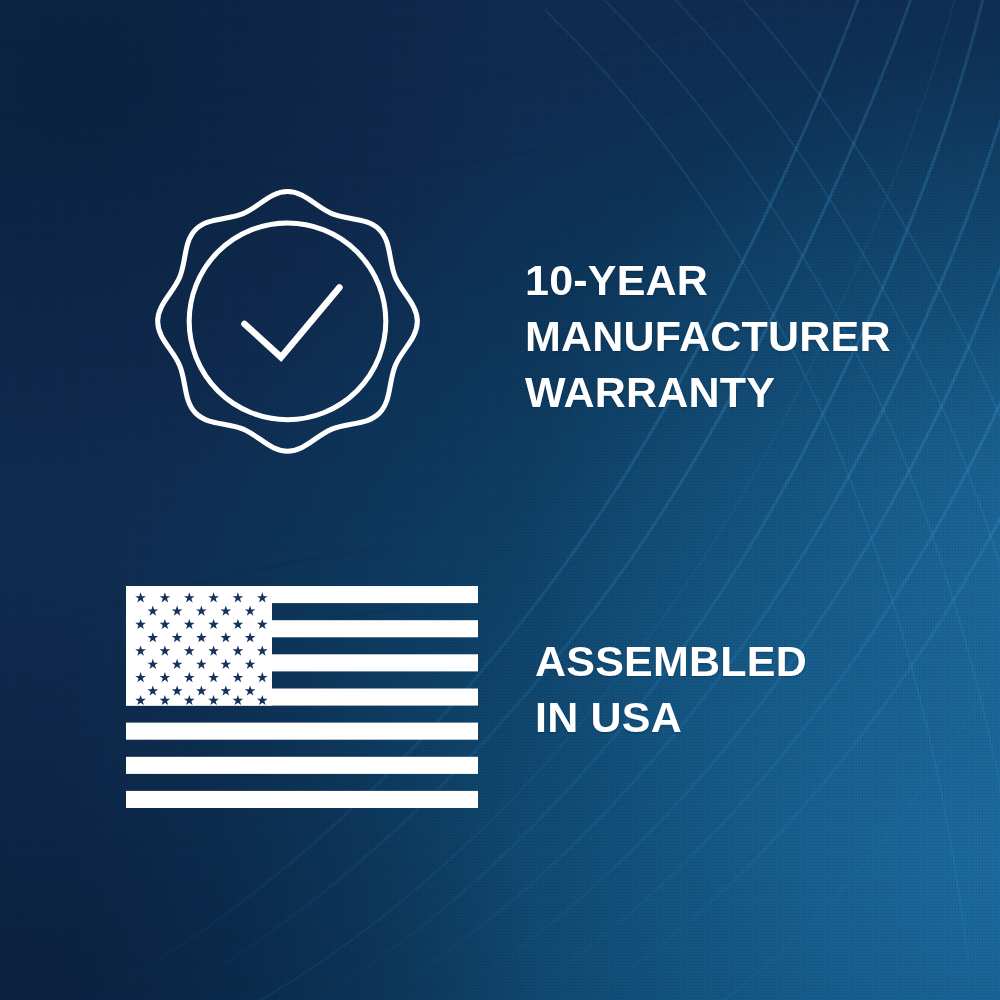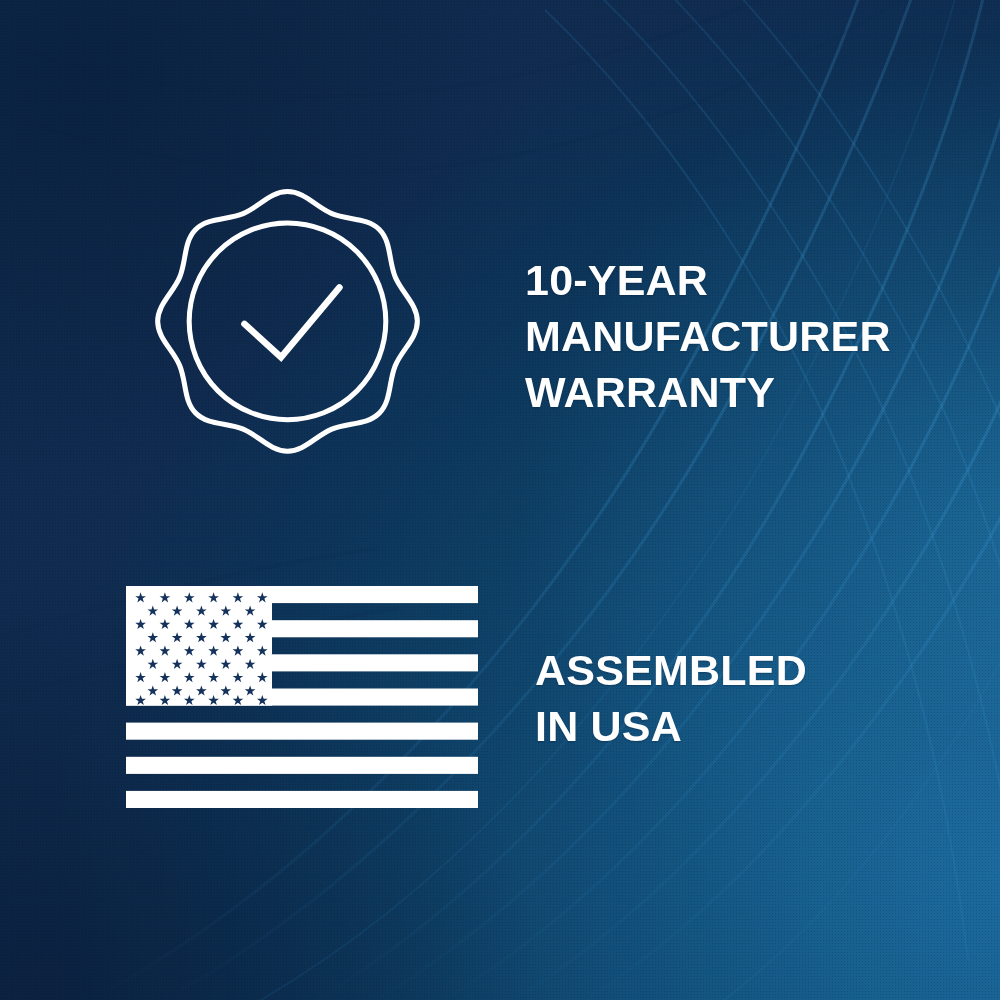--- a/index.html
+++ b/index.html
@@ -117,21 +117,21 @@
     position: absolute;
     left: 525px;
     top: 83px;
     font-size: 43px;
     width: 430px;
   }
 
   .headline-usa {
     position: absolute;
     left: 535px;
-    top: 73px;
+    top: 64px;
     font-size: 43px;
     width: 430px;
   }
 </style>
 </head>
 <body>
 
 <div class="canvas">
 
   <div class="bg-base"></div>

